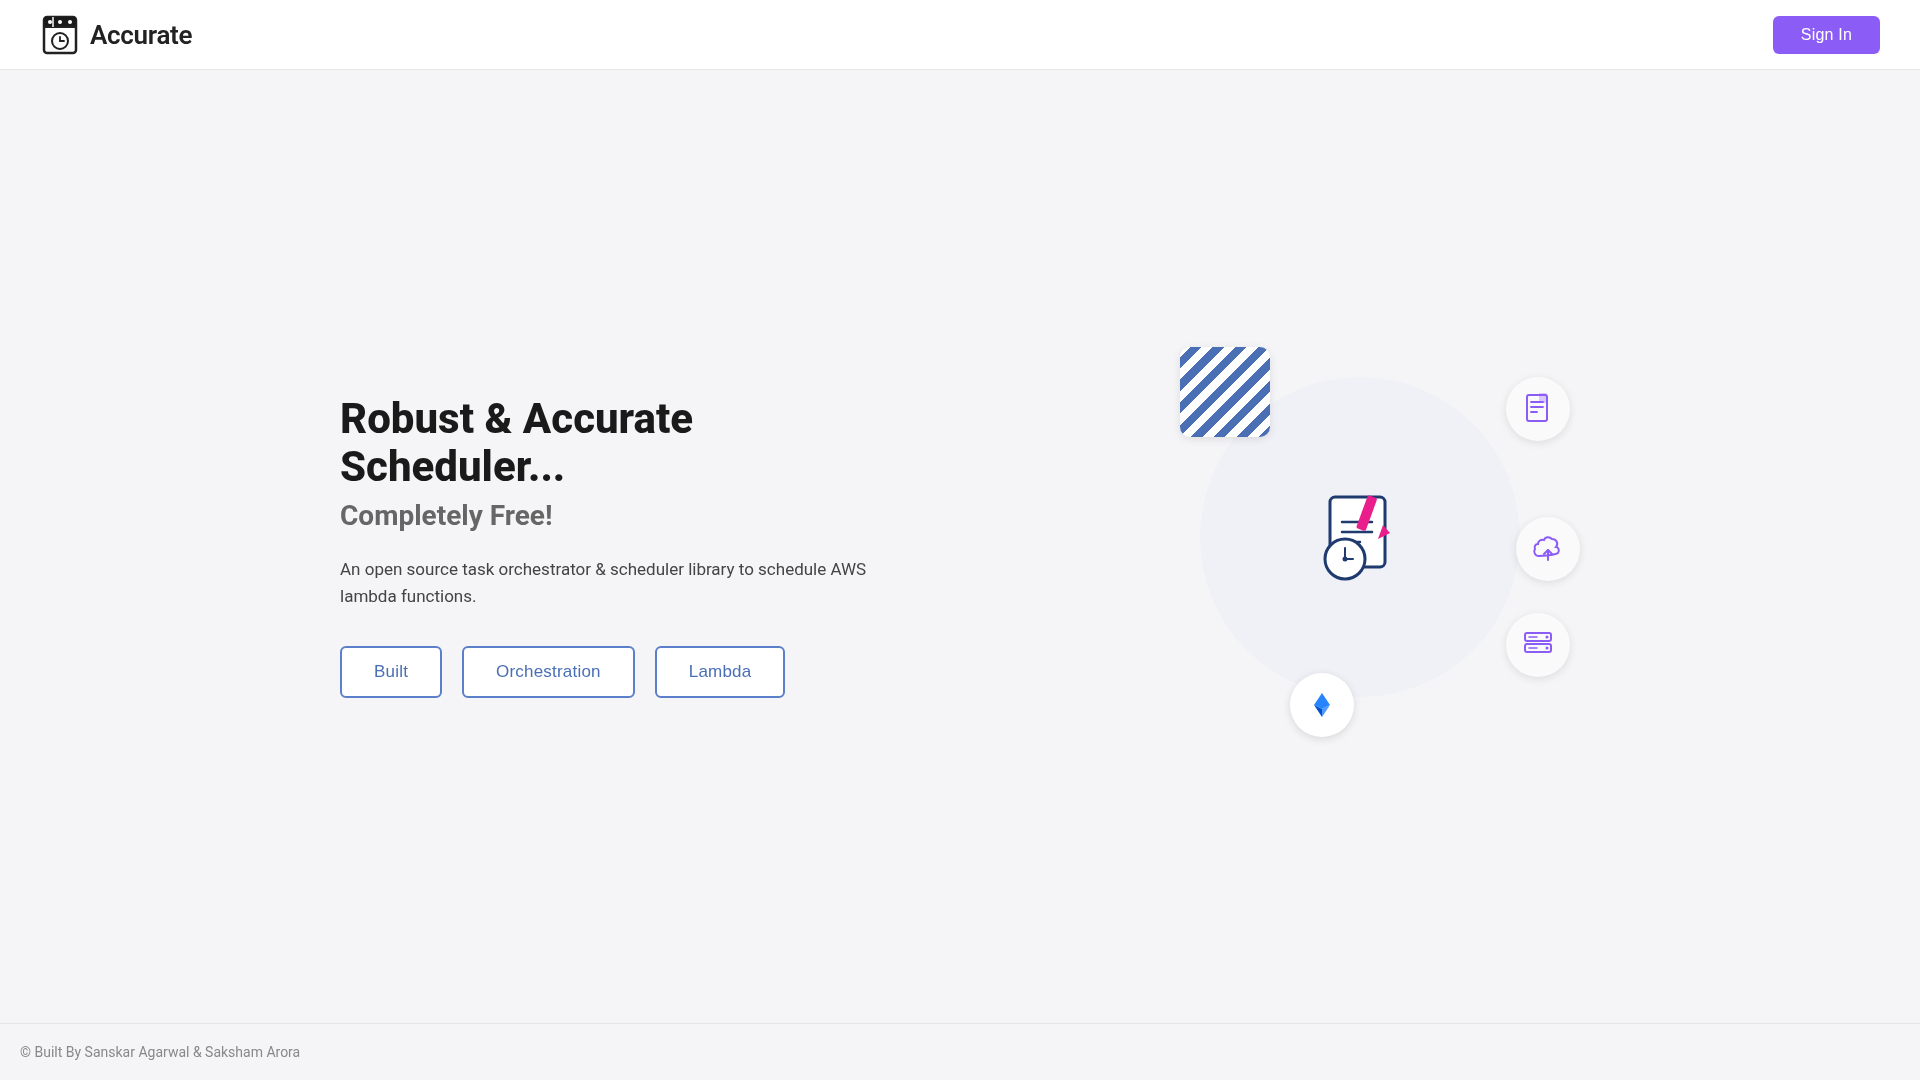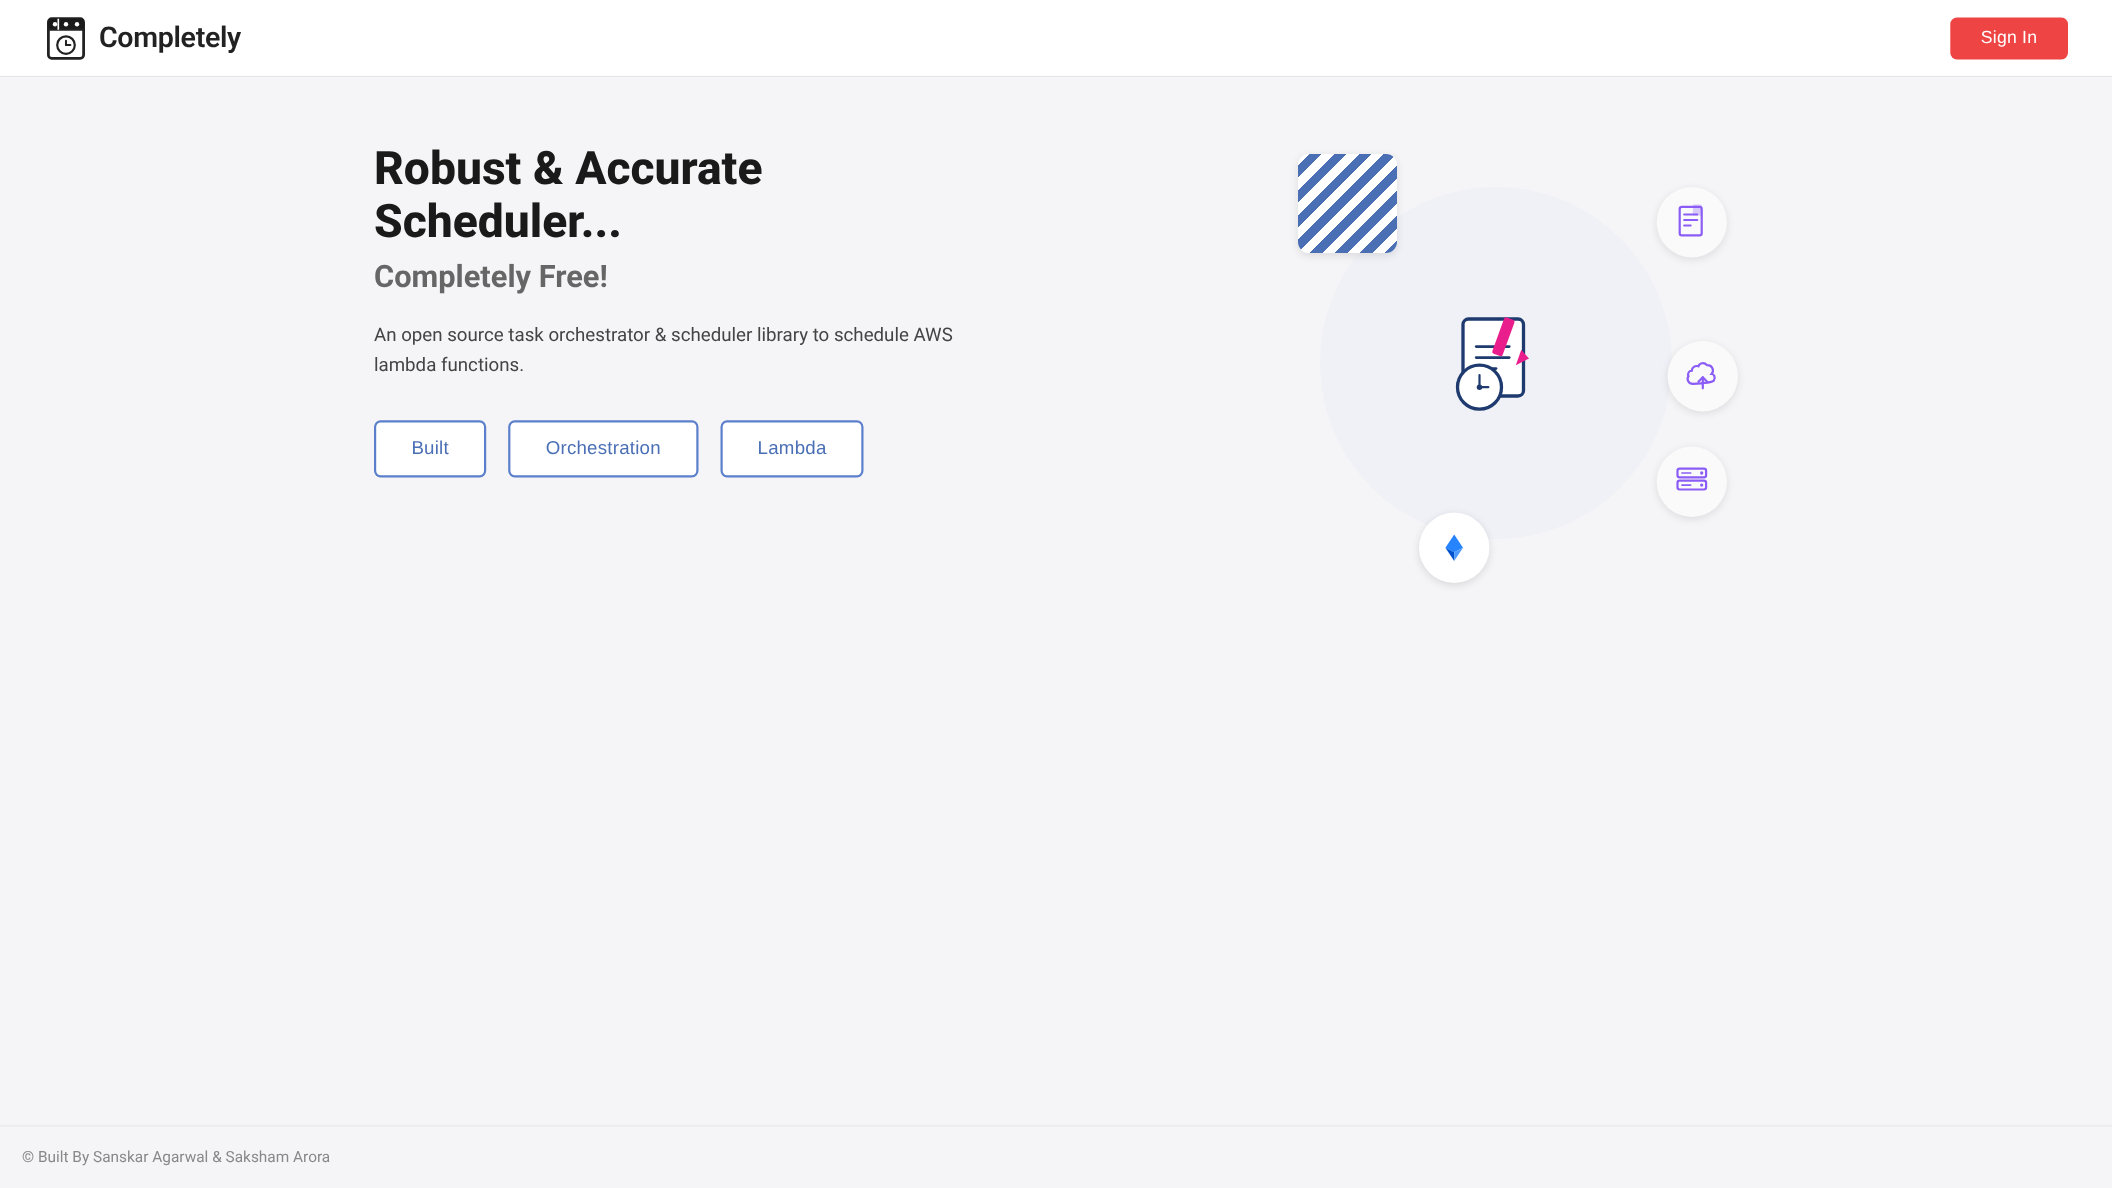--- a/index.html
+++ b/index.html
@@ -38,36 +38,36 @@
     }
 
     .logo-text {
       font-size: 26px;
       font-weight: 600;
       color: #222;
       letter-spacing: -0.3px;
     }
 
     .sign-in-btn {
-      background: #ef4444;
+      background: #8b5cf6;
       color: #fff;
       border: none;
       border-radius: 6px;
       padding: 10px 28px;
       font-size: 16px;
       font-weight: 500;
       cursor: pointer;
       letter-spacing: 0.2px;
     }
 
     
     main {
       flex: 1;
       display: flex;
-      align-items: flex-start;
+      align-items: center;
       justify-content: space-between;
       padding: 60px 80px 60px 80px;
       max-width: 1400px;
       margin: 0 auto;
       width: 100%;
     }
 
     .hero-left {
       max-width: 560px;
     }
@@ -255,21 +255,21 @@
       <line x1="4" y1="12" x2="36" y2="12" stroke="#222" stroke-width="2"></line>
       <line x1="13" y1="2" x2="13" y2="12" stroke="#fff" stroke-width="1.5"></line>
       <circle cx="10" cy="7" r="2" fill="#fff"></circle>
       <circle cx="20" cy="7" r="2" fill="#fff"></circle>
       <circle cx="30" cy="7" r="2" fill="#fff"></circle>
 
       <circle cx="20" cy="26" r="8" stroke="#222" stroke-width="2" fill="none"></circle>
       <line x1="20" y1="22" x2="20" y2="26" stroke="#222" stroke-width="1.8" stroke-linecap="round"></line>
       <line x1="20" y1="26" x2="24" y2="26" stroke="#222" stroke-width="1.8" stroke-linecap="round"></line>
     </svg>
-    <span class="logo-text">Completely</span>
+    <span class="logo-text">Accurate</span>
   </div>
   <button class="sign-in-btn">Sign In</button>
 </header>
 
 <main>
 
   <div class="hero-left">
     <h1 class="hero-title">Robust &amp; Accurate Scheduler...</h1>
     <p class="hero-subtitle">Completely Free!</p>
     <p class="hero-description">An open source task orchestrator &amp; scheduler library to schedule AWS lambda functions.</p>

